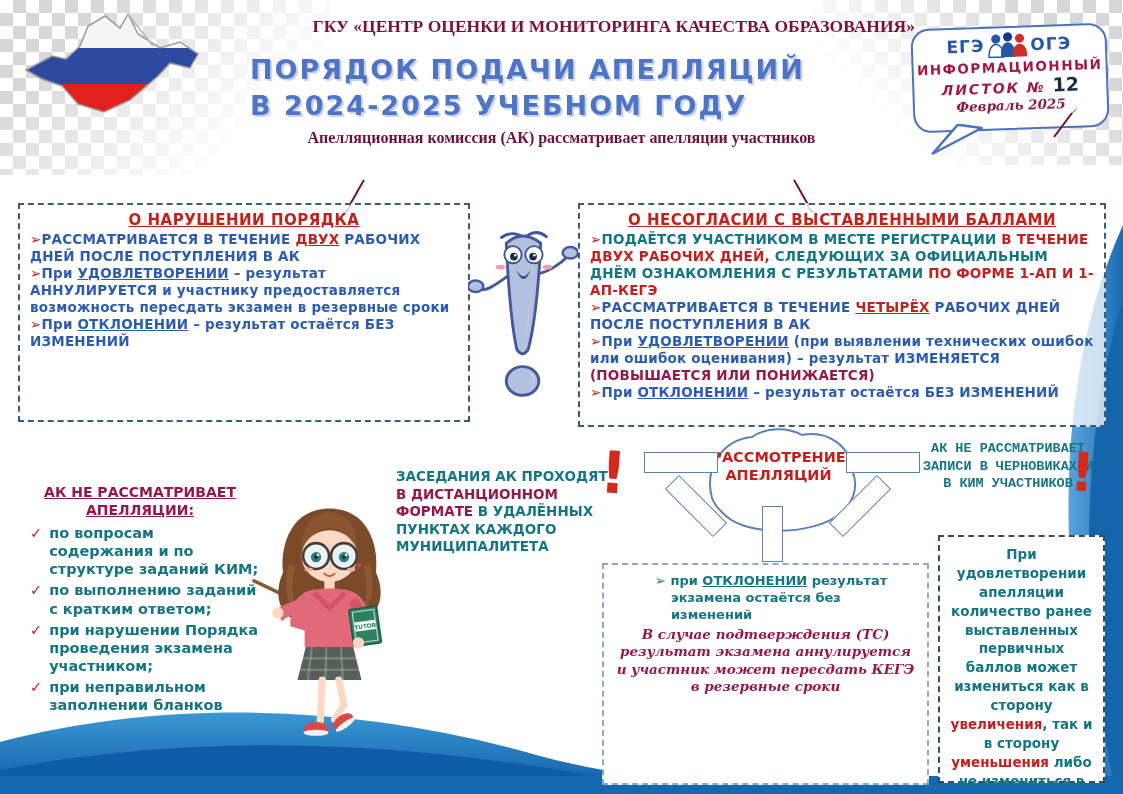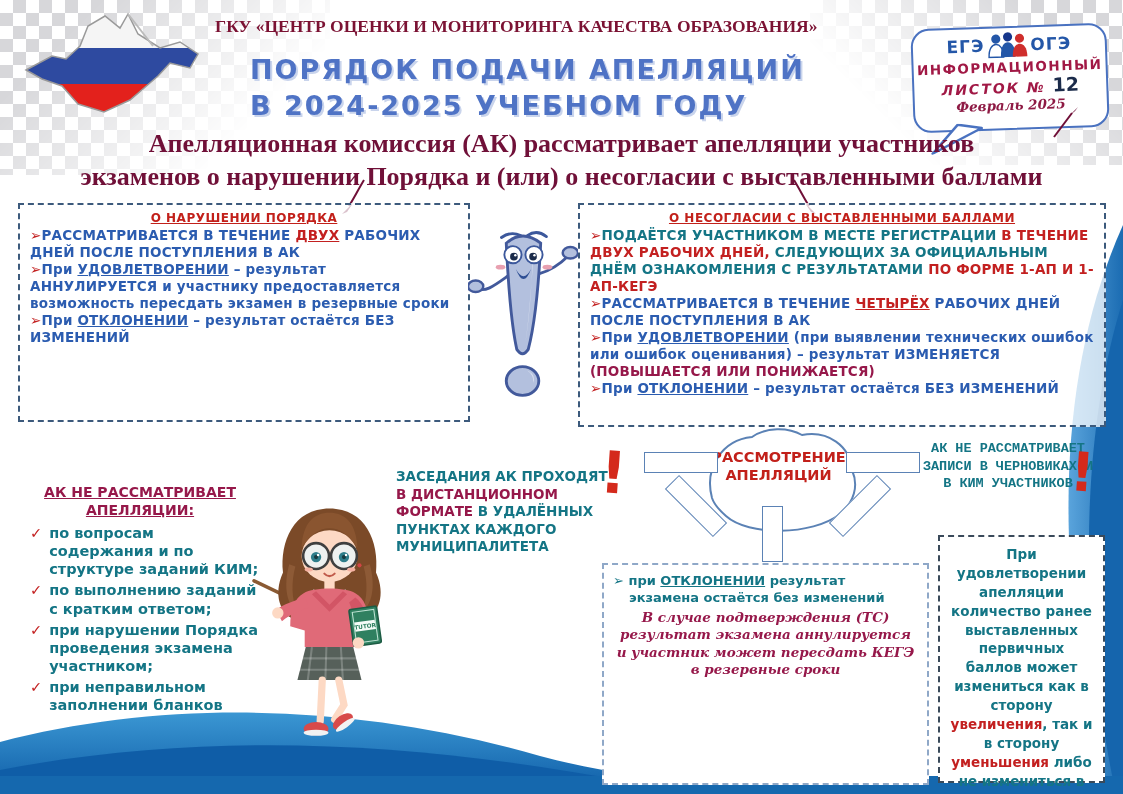--- a/index.html
+++ b/index.html
@@ -9,41 +9,41 @@
   
   .pattern{position:absolute;background-image:
       linear-gradient(45deg,#d7d7da 25%,transparent 25%,transparent 75%,#d7d7da 75%),
       linear-gradient(45deg,#d7d7da 25%,transparent 25%,transparent 75%,#d7d7da 75%);
       background-position:0 0,13px 13px;background-size:26px 26px;
       -webkit-mask-image:linear-gradient(135deg,#000 20%,transparent 75%);
       mask-image:linear-gradient(135deg,#000 20%,transparent 75%);}
   .pattern.tr{-webkit-mask-image:linear-gradient(225deg,#000 20%,transparent 75%);
       mask-image:linear-gradient(225deg,#000 20%,transparent 75%);}
   
-  .org{left:215px;top:16px;width:700px;text-align:left;
+  .org{left:215px;top:16px;width:700px;text-align:right;
        font-family:"Liberation Serif",serif;font-weight:bold;font-size:17.5px;color:#7b1233;}
   .title{left:250px;top:52px;width:630px;text-align:left;font-weight:bold;
        font-size:27px;line-height:1.35;letter-spacing:2px;color:#4f73c5;
        text-shadow:2px 2px 0 #c9d4ec;}
   
   .badge{left:912px;top:26px;width:196px;height:104px;border:2.5px solid #4a72c0;
        border-radius:18px;background:#fff;transform:rotate(-2deg);text-align:center;padding-top:4px;box-sizing:border-box;}
   .badge .tail{position:absolute;left:14px;bottom:-24px;}
   .logo-row{display:flex;align-items:center;justify-content:center;gap:2px;}
   .logo-txt{font-weight:bold;font-size:17px;color:#2457a8;letter-spacing:1px;}
   .badge-l1{font-weight:bold;font-size:13.5px;color:#a11845;letter-spacing:1.5px;margin-top:1px;}
   .badge-l2{font-style:italic;font-weight:bold;font-size:14px;color:#a11845;letter-spacing:2px;}
   .badge-num{font-style:normal;font-size:19px;color:#1b2b4a;letter-spacing:0;}
   .badge-l3{font-family:"DejaVu Serif",serif;font-style:italic;font-weight:bold;font-size:13.5px;color:#8e1a44;}
   
   .lead{left:30px;top:128px;width:1063px;text-align:center;font-family:"Liberation Serif",serif;
-       font-weight:bold;font-size:26px;line-height:1.25;color:#701038;}
+       font-weight:bold;font-size:16px;line-height:1.25;color:#701038;}
   
   .dbox{border:2.5px dashed #3c5a7c;background:rgba(255,255,255,.75);box-sizing:border-box;padding:6px 10px 4px;}
-  .dbox-title{text-align:center;font-weight:bold;font-size:12px;color:#c2201a;
+  .dbox-title{text-align:center;font-weight:bold;font-size:15px;color:#c2201a;
        text-decoration:underline;letter-spacing:.5px;margin-bottom:2px;}
   .bitem{font-weight:bold;font-size:13.5px;line-height:1.26;letter-spacing:.2px;}
   .run{white-space:pre-wrap;}
   .teal{color:#147585;} .blue{color:#2b5cb0;} .red{color:#c32020;}
   .maroon{color:#96184a;} .u{text-decoration:underline;}
   
   .meetings{left:396px;top:468px;width:212px;text-align:left;font-weight:bold;
        font-size:13.5px;line-height:1.3;}
   .excl{color:#d42a1c;font-weight:bold;font-size:58px;line-height:1;transform:rotate(4deg);}
   .note-right{left:922px;top:440px;width:172px;text-align:center;font-weight:bold;
@@ -56,21 +56,21 @@
        color:#96184a;text-decoration:underline;line-height:1.25;}
   .chk-list{left:30px;top:524px;width:232px;}
   .chk-item{display:flex;gap:7px;font-weight:bold;font-size:14.5px;line-height:1.25;
        color:#147585;margin-bottom:3px;}
   .chk-item .tick{color:#c32020;flex:0 0 auto;}
   
   .bbox{box-sizing:border-box;background:#fff;padding:8px 9px;font-weight:bold;}
   .bbox1{border:2px dashed #e0837f;text-align:center;font-size:13.5px;line-height:1.35;}
   .bbox2{border:2px dashed #8fa8c8;font-size:13px;line-height:1.3;}
   .bbox2 .bhead{text-align:center;margin-bottom:3px;}
-  .bbox2 .bitem2{padding-left:16px;text-indent:-16px;}
+  .bbox2 .bitem2{padding-left:16px;text-indent:-16px;margin-left:42px;}
   .bbox2 .bnote{text-align:center;font-style:italic;color:#96184a;margin-top:2px;font-family:"DejaVu Serif",serif;font-size:13.5px;}
   .bbox3{border:2px dashed #3a4a5a;text-align:center;font-size:13.5px;line-height:1.4;}
   svg text{font-family:"DejaVu Sans",sans-serif;}
 </style>
 </head>
 <body>
 
 <div class="page">
 
   <div class="pattern abs" style="left:0;top:0;width:330px;height:175px;"></div>
@@ -134,21 +134,20 @@
     <div class="badge-l1">ИНФОРМАЦИОННЫЙ</div>
     <div class="badge-l2">
       <span>ЛИСТОК №</span>
       <span class="badge-num">12</span>
     </div>
     <div class="badge-l3">Февраль 2025</div>
   </div>
 
   <div class="abs lead">
     <span>Апелляционная комиссия (АК) рассматривает апелляции участников</span><br>
-    <span>экзаменов о нарушении Порядка и (или) о несогласии с выставленными баллами</span>
   </div>
 
   <svg class="abs" style="left:338px;top:178px;" width="30" height="38" viewBox="0 0 30 38">
     <path d="M26,2 C20,12 16,20 11,28" stroke="#701038" stroke-width="2" fill="none"></path>
     <path d="M4,36 L15,25 L9,34 Z" fill="#701038"></path>
   </svg>
   <svg class="abs" style="left:790px;top:178px;" width="30" height="38" viewBox="0 0 30 38">
     <path d="M4,2 C10,12 14,20 19,28" stroke="#701038" stroke-width="2" fill="none"></path>
     <path d="M26,36 L15,25 L21,34 Z" fill="#701038"></path>
   </svg>

